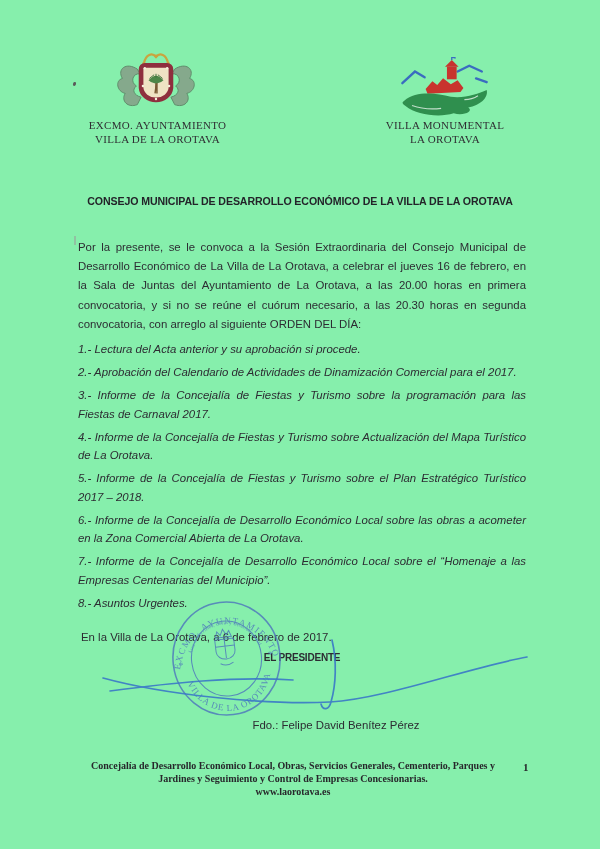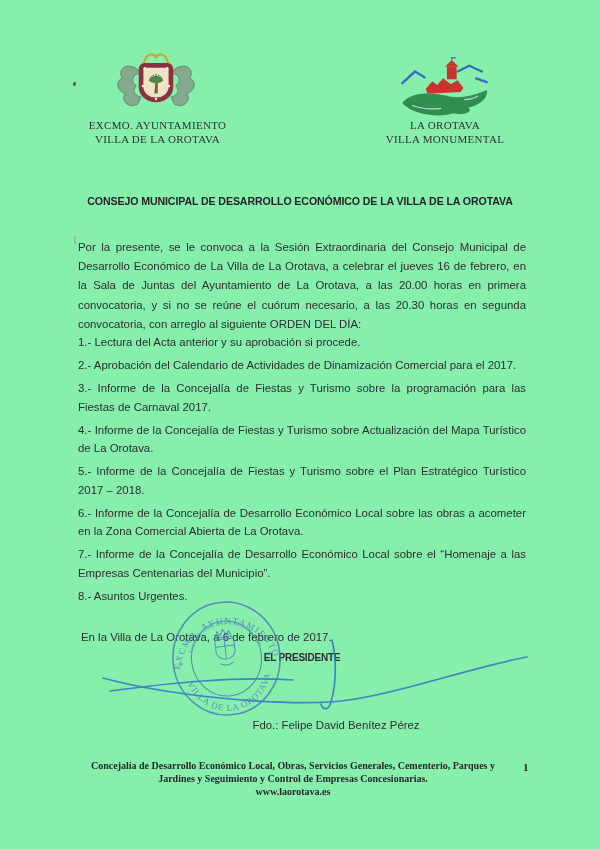--- a/index.html
+++ b/index.html
@@ -10,22 +10,22 @@
   .abs{position:absolute;}
   
   .hdr-text{font-family:"Liberation Serif",serif;font-size:11px;line-height:13.5px;
     text-align:center;color:#2f2f33;letter-spacing:.3px;}
   
   .doc-title{left:0;top:195px;width:600px;text-align:center;font-weight:bold;
     font-size:10.6px;letter-spacing:-0.1px;color:#232329;}
   
   .body-par{left:78px;top:238px;width:448px;font-size:11.4px;line-height:19.2px;
     text-align:justify;color:#2c2c32;}
-  .agenda{left:78px;top:333px;width:448px;font-size:11.4px;line-height:18.5px;
-    text-align:justify;color:#2c2c32;}
+  .agenda{left:78px;top:340px;width:448px;font-size:11.4px;line-height:18.5px;
+    text-align:justify;color:#2c2c32;font-style:italic;}
   .agenda .item{margin-bottom:4.5px;}
   
   .date-line{left:81px;top:631px;width:448px;text-align:left;font-size:11.4px;z-index:2;}
   .role-line{left:78px;top:652px;width:448px;text-align:center;font-size:10px;
     font-weight:bold;letter-spacing:-0.2px;z-index:2;}
   .fdo-line{left:114px;top:699px;width:444px;text-align:center;font-size:11.4px;z-index:2;margin-top:20px;}
   .stamp{left:170px;top:599px;width:113px;height:119px;color:#4d74bd;opacity:.8;
     transform:rotate(-7deg);z-index:3;}
   .signature{left:85px;top:625px;width:450px;height:95px;z-index:4;}
   
@@ -82,22 +82,22 @@
     <g fill="#c8342e">
       <path d="M50,10 L57,3 L64,10 Z"></path>
       <rect x="52" y="10" width="10" height="13"></rect>
       <path d="M30,33 l7,-8 l5,4 l6,-7 l8,6 l7,-4 l6,8 l-3,4 l-34,2 z"></path>
     </g>
     <path d="M57,3 v-3 l4,1" stroke="#3a6cc0" stroke-width="1.4" fill="none"></path>
     <path d="M8,45 C20,35 40,37 56,41 C70,43 84,38 93,34 C95,42 86,50 74,52 C80,56 69,61 59,58 C43,63 20,59 10,51 C6,48 5,47 8,45 Z" fill="#2f8f4e"></path>
     <path d="M16,50 q14,5 30,3 M70,44 q8,0 14,-4" stroke="#ffffff" stroke-width="1.2" fill="none" opacity=".7"></path>
   </svg>
   <div class="abs hdr-text" style="left:355px;top:119px;width:180px;">
+    <div>VILLA MONUMENTAL</div>
     <div>LA OROTAVA</div>
-    <div>VILLA MONUMENTAL</div>
   </div>
 
   <div class="abs doc-title">CONSEJO MUNICIPAL DE DESARROLLO ECONÓMICO DE LA VILLA DE LA OROTAVA</div>
 
   <div class="abs body-par">Por la presente, se le convoca a la Sesión Extraordinaria del Consejo Municipal de Desarrollo Económico de La Villa de La Orotava, a celebrar el jueves 16 de febrero, en la Sala de Juntas del Ayuntamiento de La Orotava, a las 20.00 horas en primera convocatoria, y si no se reúne el cuórum necesario, a las 20.30 horas en segunda convocatoria, con arreglo al siguiente ORDEN DEL DÍA:</div>
 
   <div class="abs agenda">
     <div class="item">1.- Lectura del Acta anterior y su aprobación si procede.</div>
     <div class="item">2.- Aprobación del Calendario de Actividades de Dinamización Comercial para el 2017.</div>
     <div class="item">3.- Informe de la Concejalía de Fiestas y Turismo sobre la programación para las Fiestas de Carnaval 2017.</div>

